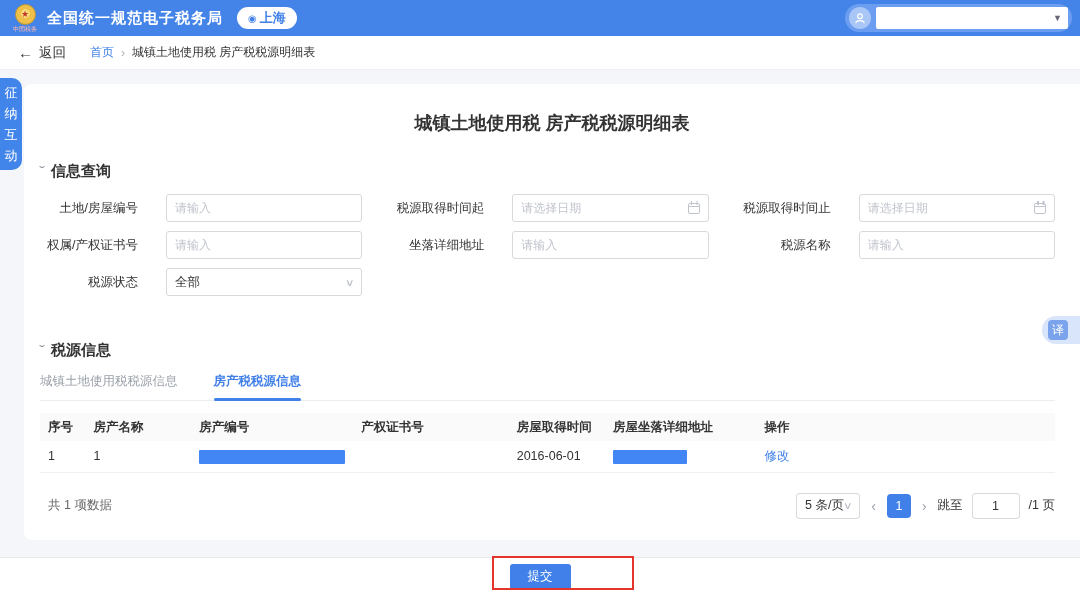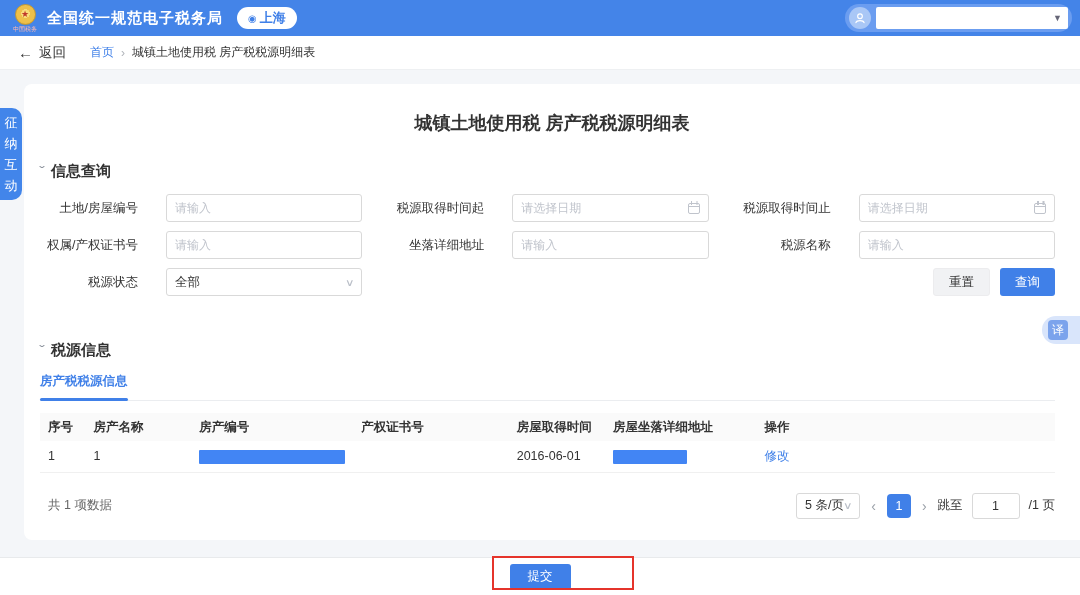--- a/index.html
+++ b/index.html
@@ -60,21 +60,21 @@
   .crumb-sep { color:#b0b4ba; margin:0 7px; }
   .crumb-cur { color:#333; }
 
   
   .content-bg { position:absolute; top:70px; left:0; right:0; bottom:0; background:#f4f6f9; }
   .card {
     position:absolute; left:24px; top:14px; right:0; height:456px;
     background:#fff; border-radius:8px 0 0 8px;
   }
   .side-tab {
-    position:absolute; left:0; top:38px; width:22px; height:92px;
+    position:absolute; left:0; top:8px; width:22px; height:92px;
     background:#4285ea; border-radius:0 10px 10px 0; color:#fff;
     font-size:13px; line-height:21px; text-align:center;
     word-break:break-all; padding-top:4px; cursor:pointer; z-index:3;
   }
   .translate-fab {
     position:absolute; right:0; top:246px; width:38px; height:28px;
     background:#d9e5fb; border-radius:14px 0 0 14px;
     display:flex; align-items:center; padding-left:6px; cursor:pointer; z-index:3;
   }
   .translate-fab .sq {
@@ -268,34 +268,31 @@
         <div class="field">
           <span class="lbl">税源状态</span>
           <div class="ctrl">
             <span class="sel-val">全部</span>
             <span class="sel-caret">∨</span>
           </div>
         </div>
 
         <div></div>
 
-        <div class="actions">
-          <button class="btn btn-default">重置</button>
-          <button class="btn btn-primary">查询</button>
-        </div>
       </div>
     </section>
 
     <section class="section sec-source">
       <div class="sec-head">
         <span class="sec-caret">ˇ</span>
         <span>税源信息</span>
       </div>
 
       <div class="tabs">
+        <div class="tab">城镇土地使用税税源信息</div>
         <div class="tab active">房产税税源信息</div>
       </div>
 
       <table>
         <colgroup>
           <col style="width:4.5%">
             <col style="width:10.5%">
             <col style="width:15%">
           <col style="width:15.5%">
             <col style="width:9.5%">

